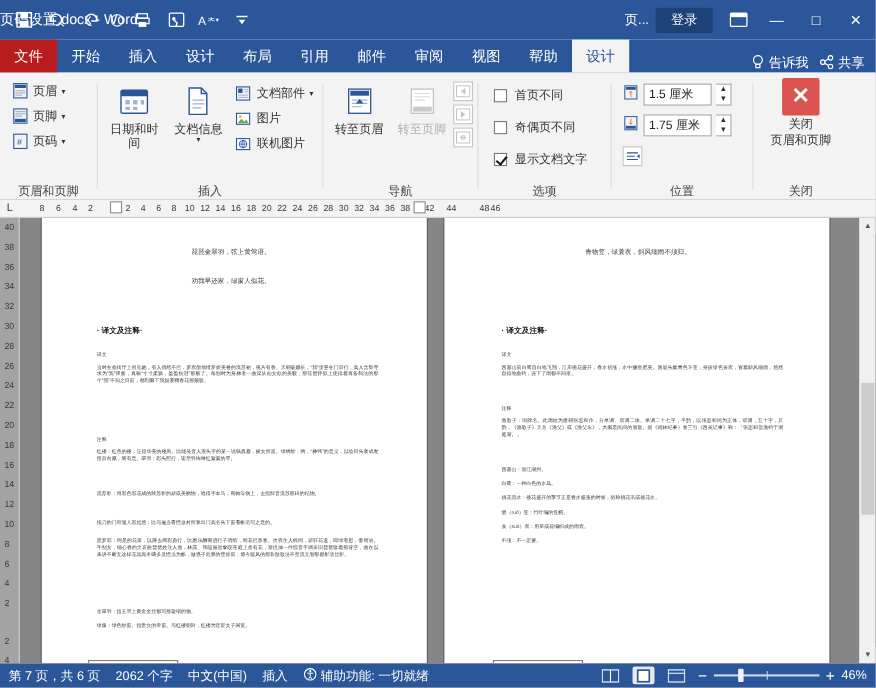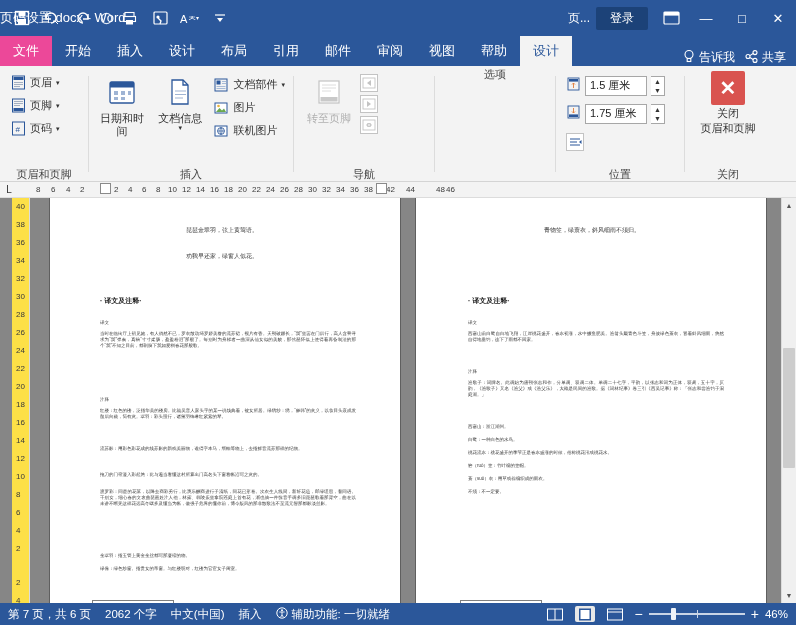--- a/index.html
+++ b/index.html
@@ -39,21 +39,21 @@
   .ribbon-display { width:34px; display:flex; align-items:center; justify-content:center; }
   .winbtn { width:36px; display:flex; align-items:center; justify-content:center; color:#fff; font-size:13px; }
 
   
   .tabsrow {
     height:30px; background:#2b579a; display:flex; align-items:flex-end; position:relative;
   }
   .tab {
     height:30px; padding:0 13px; display:flex; align-items:center; color:#fff; font-size:13px;
   }
-  .tab.file { background:#ec4899; }
+  .tab.file { background:#b91c1c; }
   .tab.active { background:#f3f3f3; color:#2b579a; }
   .tabs-right { margin-left:auto; display:flex; align-items:center; gap:10px; padding-right:10px; color:#fff; font-size:12px; }
   .tell-me { display:flex; align-items:center; gap:4px; }
   .share { display:flex; align-items:center; gap:4px; }
 
   
   .ribbon {
     background:#f3f3f3; border-bottom:1px solid #d4d4d4; height:116px;
     display:flex; position:relative;
   }
@@ -93,21 +93,21 @@
   .tiny-icon { width:18px; height:18px; border:1px solid #c3c3c3; background:#fff; display:flex; align-items:center; justify-content:center; font-size:9px; color:#555; }
 
   
   .rulerbar { height:16px; background:#f3f3f3; border-bottom:1px solid #dcdcdc; display:flex; align-items:center; position:relative; }
   .ruler-corner { width:18px; height:16px; display:flex; align-items:center; justify-content:center; font-size:10px; color:#333; }
   .ruler { flex:1; height:16px; position:relative; overflow:hidden; font-size:8px; color:#444; }
   .ruler .num { position:absolute; top:3px; font-size:8px; color:#3a3a3a; }
 
   
   .work { flex:1; display:flex; position:relative; background:#868686; overflow:hidden; }
-  .vruler { width:18px; background:#fde047; position:relative; border-right:1px solid #dcdcdc;margin-left:12px; }
+  .vruler { width:18px; background:#a3a3a3; position:relative; border-right:1px solid #dcdcdc; }
   .vruler .num { position:absolute; left:4px; font-size:8px; color:#3a3a3a; }
   .canvas { flex:1; position:relative; overflow:hidden; background:#868686; }
   .scrollbar { width:15px; background:#f0f0f0; position:relative; border-left:1px solid #dcdcdc; }
   .sb-arrow { height:15px; display:flex; align-items:center; justify-content:center; font-size:7px; color:#555; background:#f0f0f0;}
   .sb-thumb { position:absolute; left:1px; right:1px; background:#cdcdcd; border-radius:1px; }
 
   .page {
     position:absolute; background:#fff; box-shadow:0 0 0 1px #5f5f5f;
   }
   .pgtxt { position:absolute; font-size:4.5px; color:#3a3a3a; line-height:1.38; }
@@ -345,20 +345,31 @@
             <span>联机图片</span>
           </div>
         </div>
       </div>
       <div class="rgroup-label">插入</div>
     </div>
     <div class="vsep"></div>
 
     <div class="rgroup" style="width:140px">
       <div class="rgroup-body">
+        <div class="bigbtn">
+          <span class="glyph">
+            <svg width="28" height="28" viewBox="0 0 28 28">
+                <rect x="4" y="3" width="20" height="22" fill="#fff" stroke="#2b579a" stroke-width="1.2"></rect>
+                <rect x="5.5" y="4.5" width="17" height="4.5" fill="#2b579a"></rect>
+                <path d="M7 13h14M7 16h14M7 19h9" stroke="#9fb4d4" stroke-width="1"></path>
+                <path d="M14 12 l3.5 4h-7z" fill="#2b579a"></path>
+              </svg>
+          </span>
+          <span>转至页眉</span>
+        </div>
         <div class="bigbtn gray">
           <span class="glyph">
             <svg width="28" height="28" viewBox="0 0 28 28">
                 <rect x="4" y="3" width="20" height="22" fill="#fff" stroke="#c3c3c3" stroke-width="1.2"></rect>
                 <rect x="5.5" y="19" width="17" height="4.5" fill="#c9c9c9"></rect>
                 <path d="M7 7h14M7 10h14M7 13h9" stroke="#dcdcdc" stroke-width="1"></path>
               </svg>
           </span>
           <span>转至页脚</span>
         </div>
@@ -381,20 +392,36 @@
                 <path d="M4 6h6M5.5 4.5h3v3h-3z" stroke="#c3c3c3" stroke-width="0.9" fill="none"></path>
               </svg>
           </div>
         </div>
       </div>
       <div class="rgroup-label">导航</div>
     </div>
     <div class="vsep"></div>
 
     <div class="rgroup" style="width:120px">
+      <div class="rgroup-body" style="padding-left:6px">
+        <div class="col" style="gap:6px;padding-top:4px">
+          <label class="smallbtn" style="gap:7px">
+            <span class="cb"></span>
+            <span>首页不同</span>
+          </label>
+          <label class="smallbtn" style="gap:7px">
+            <span class="cb"></span>
+            <span>奇偶页不同</span>
+          </label>
+          <label class="smallbtn" style="gap:7px">
+            <span class="cb checked"></span>
+            <span>显示文档文字</span>
+          </label>
+        </div>
+      </div>
       <div class="rgroup-label">选项</div>
     </div>
     <div class="vsep"></div>
 
     <div class="rgroup" style="width:128px">
       <div class="rgroup-body" style="padding-left:6px">
         <div class="col" style="gap:5px;padding-top:3px">
           <div class="spin-row">
             <span class="ic">
               <svg width="15" height="15" viewBox="0 0 15 15">

